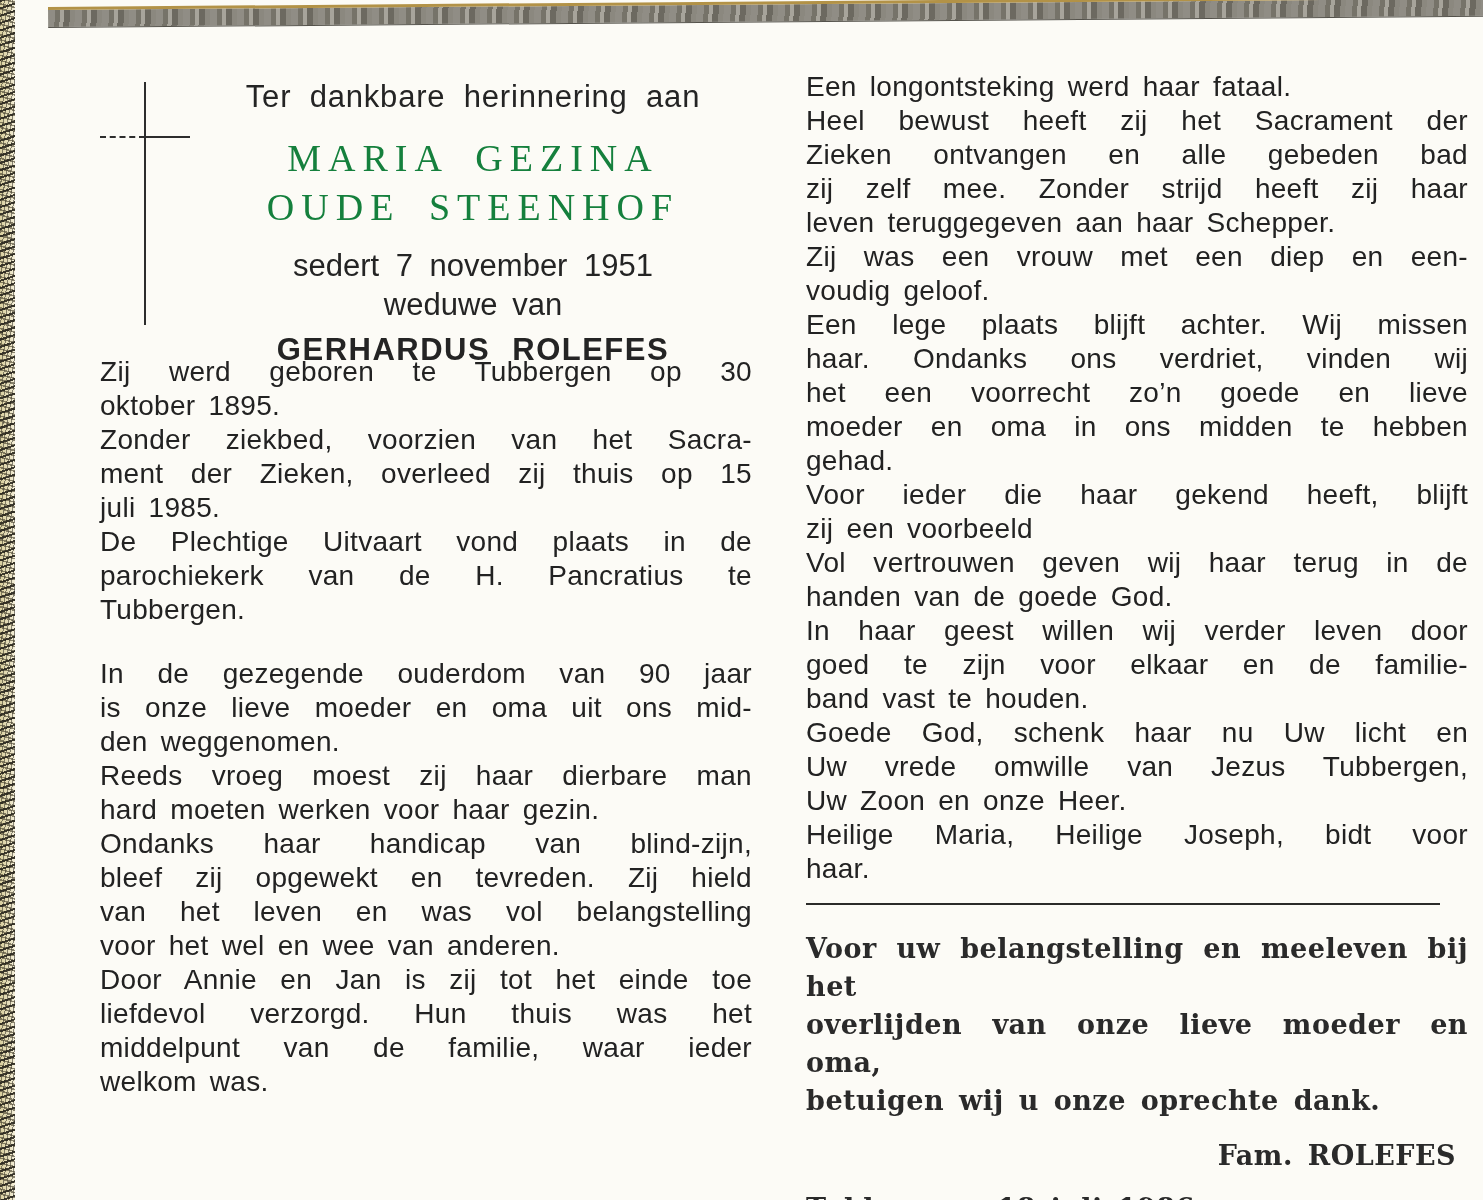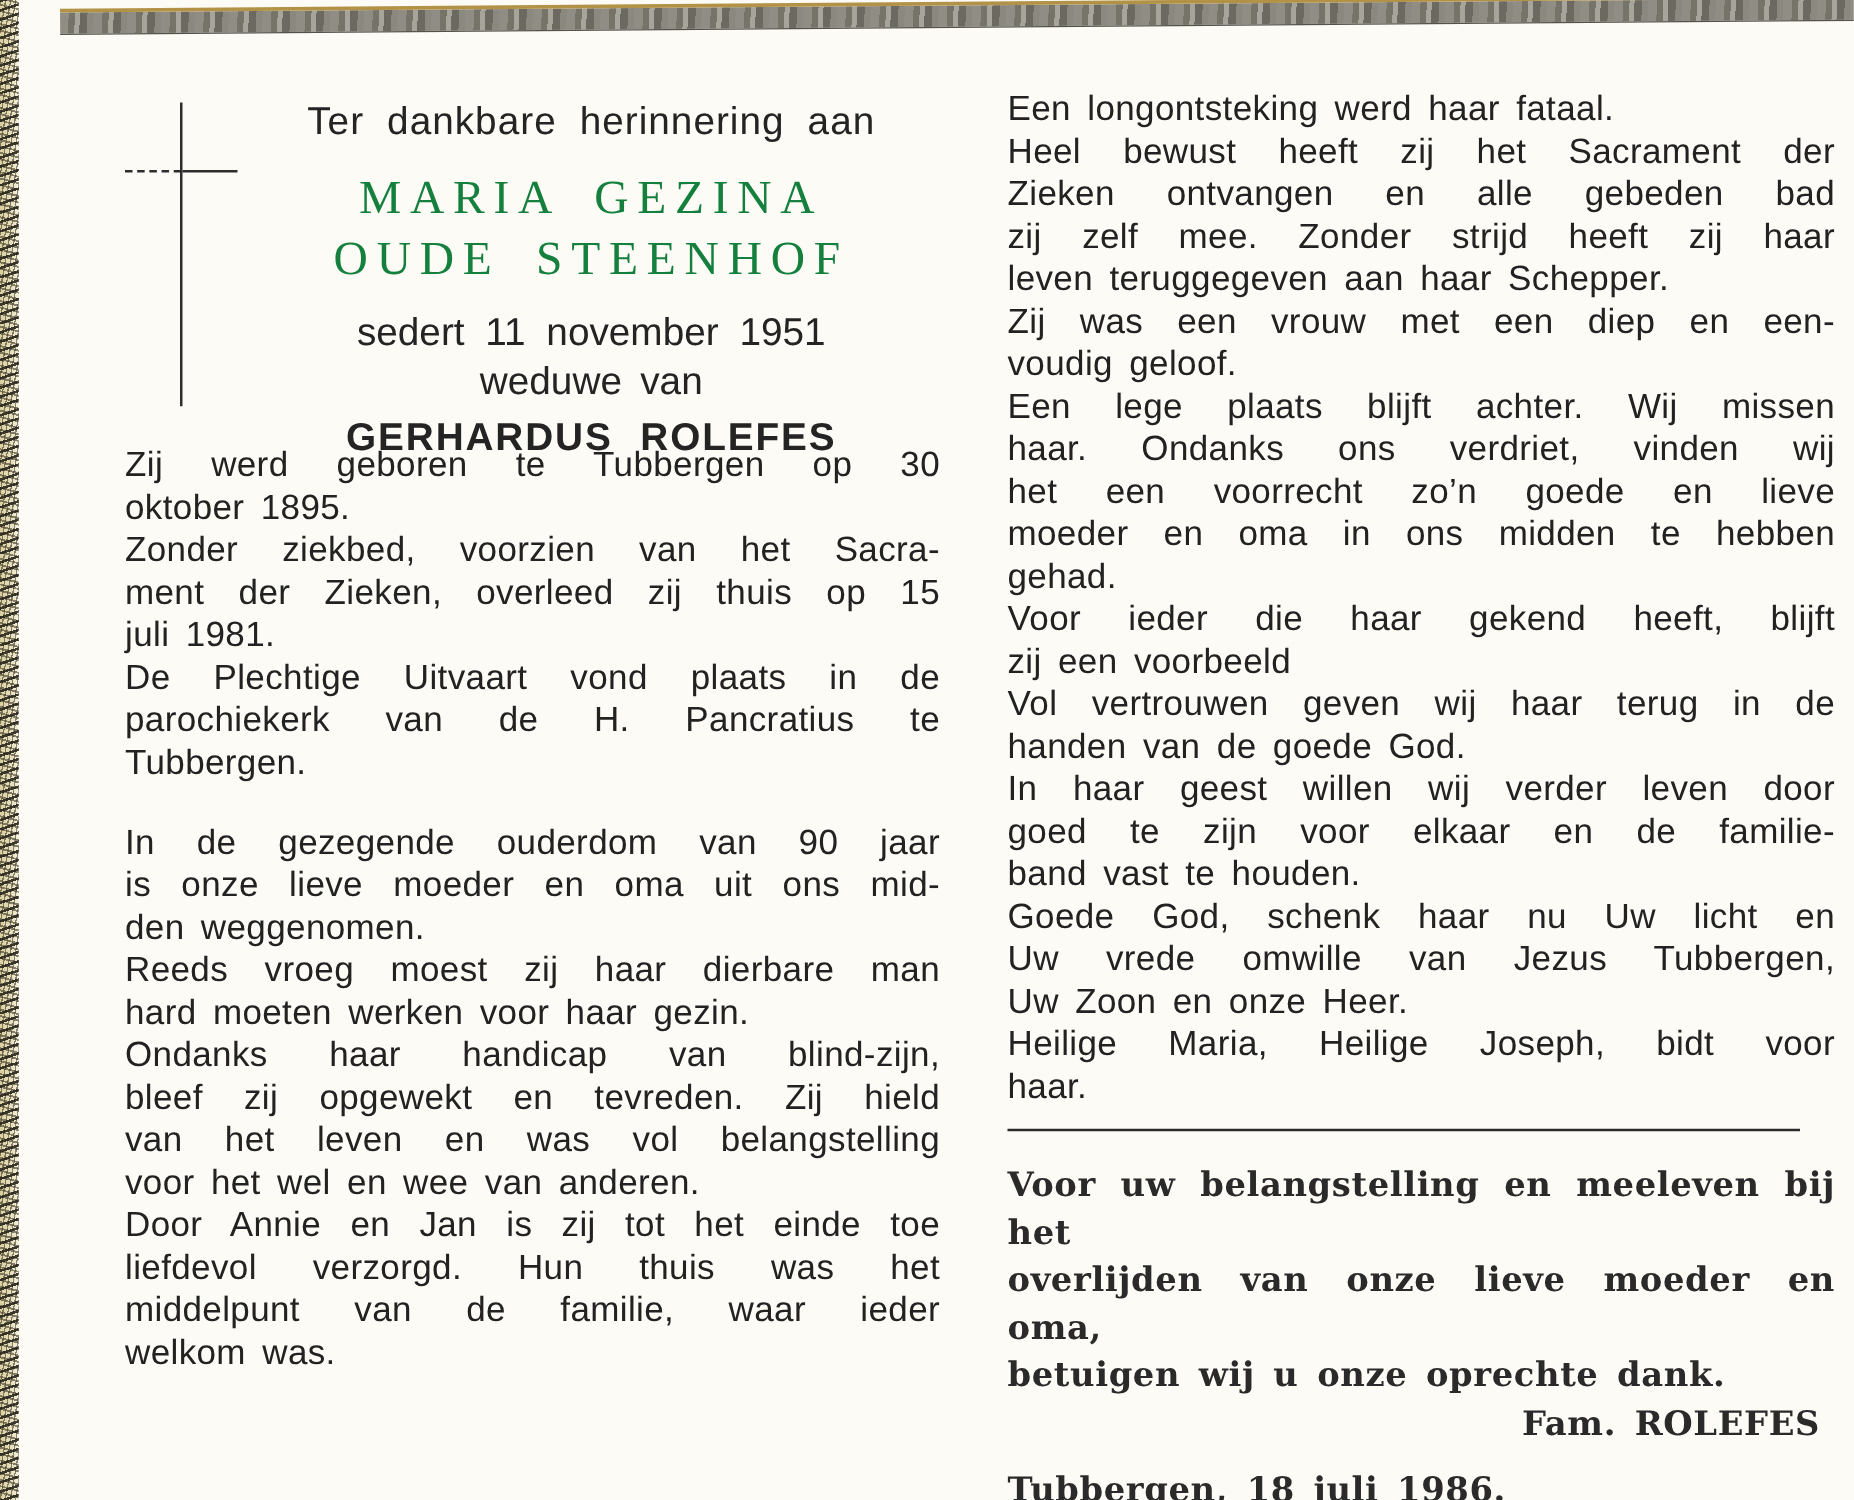--- a/index.html
+++ b/index.html
@@ -54,50 +54,50 @@
   .line.para-end { text-align-last:left; }
   .group + .group { margin-top:30px; }
 
   
   .separator { margin-top:17px; width:634px; height:2px; background:linear-gradient(90deg,#26262            4 0%, #2c2c2a 100%); background-color:#2b2b29; }
   .closing {
     margin-top:25px;
     font-family:"DejaVu Serif", serif; font-weight:bold;
     font-size:27px; line-height:38px; letter-spacing:0.5px; word-spacing:5px; color:#2a2a2a;
   }
-  .signature { text-align:right; padding-right:12px; margin-top:1px; }
+  .signature { text-align:right; padding-right:12px; margin-top:17px; }
   .dateline  { margin-top:15px; }
 </style>
 </head>
 <body>
 
 <div class="edge-left"></div>
 <div class="edge-top"></div>
 
 <div class="col-left">
   <div class="header">
     <div class="cross-v"></div>
     <div class="cross-h-dash"></div>
     <div class="cross-h-solid"></div>
     <div class="header-text">
       <div class="intro">Ter dankbare herinnering aan</div>
       <div class="name name-1">MARIA GEZINA</div>
       <div class="name name-2">OUDE STEENHOF</div>
-      <div class="sub-1">sedert 11 november 1951</div>
+      <div class="sub-1">sedert 7 november 1951</div>
       <div class="sub-2">weduwe van</div>
       <div class="spouse">GERHARDUS ROLEFES</div>
     </div>
   </div>
   <div class="body">
       <div class="group">
         <div class="line">Zij werd geboren te Tubbergen op 30</div>
         <div class="line para-end">oktober 1895.</div>
         <div class="line">Zonder ziekbed, voorzien van het Sacra-</div>
         <div class="line">ment der Zieken, overleed zij thuis op 15</div>
-        <div class="line para-end">juli 1981.</div>
+        <div class="line para-end">juli 1985.</div>
         <div class="line">De Plechtige Uitvaart vond plaats in de</div>
         <div class="line">parochiekerk van de H. Pancratius te</div>
         <div class="line para-end">Tubbergen.</div>
       </div>
       <div class="group">
         <div class="line">In de gezegende ouderdom van 90 jaar</div>
         <div class="line">is onze lieve moeder en oma uit ons mid-</div>
         <div class="line para-end">den weggenomen.</div>
         <div class="line">Reeds vroeg moest zij haar dierbare man</div>
         <div class="line para-end">hard moeten werken voor haar gezin.</div>

